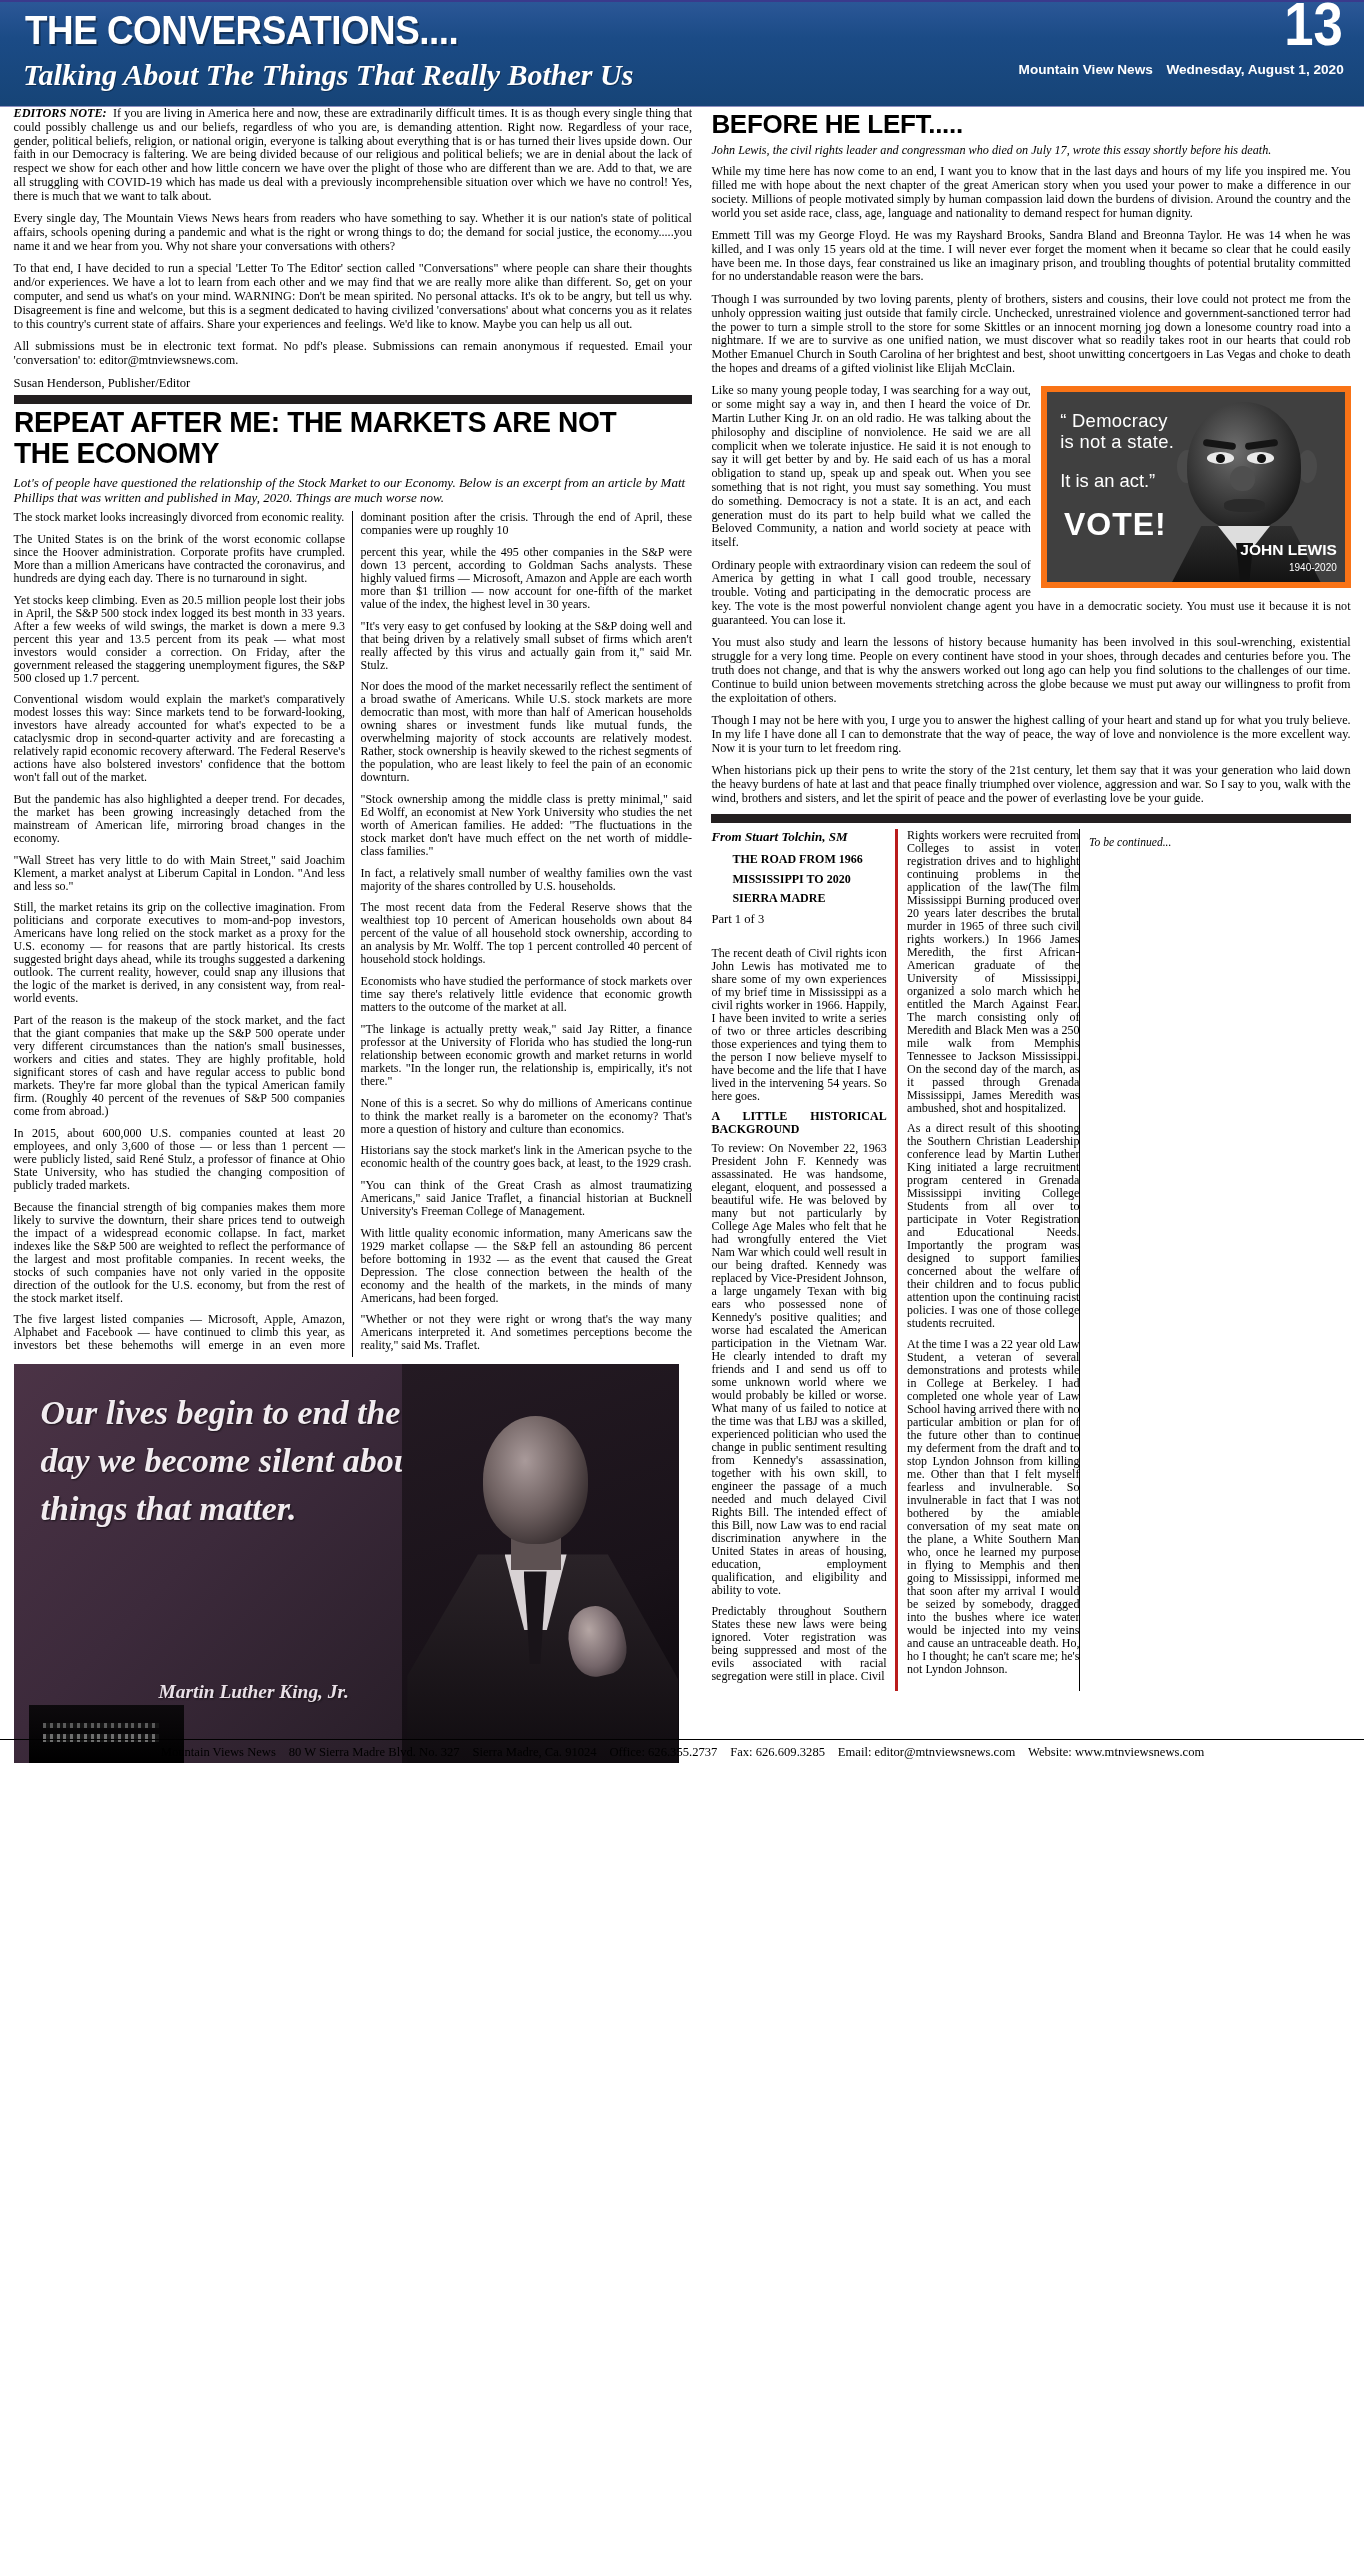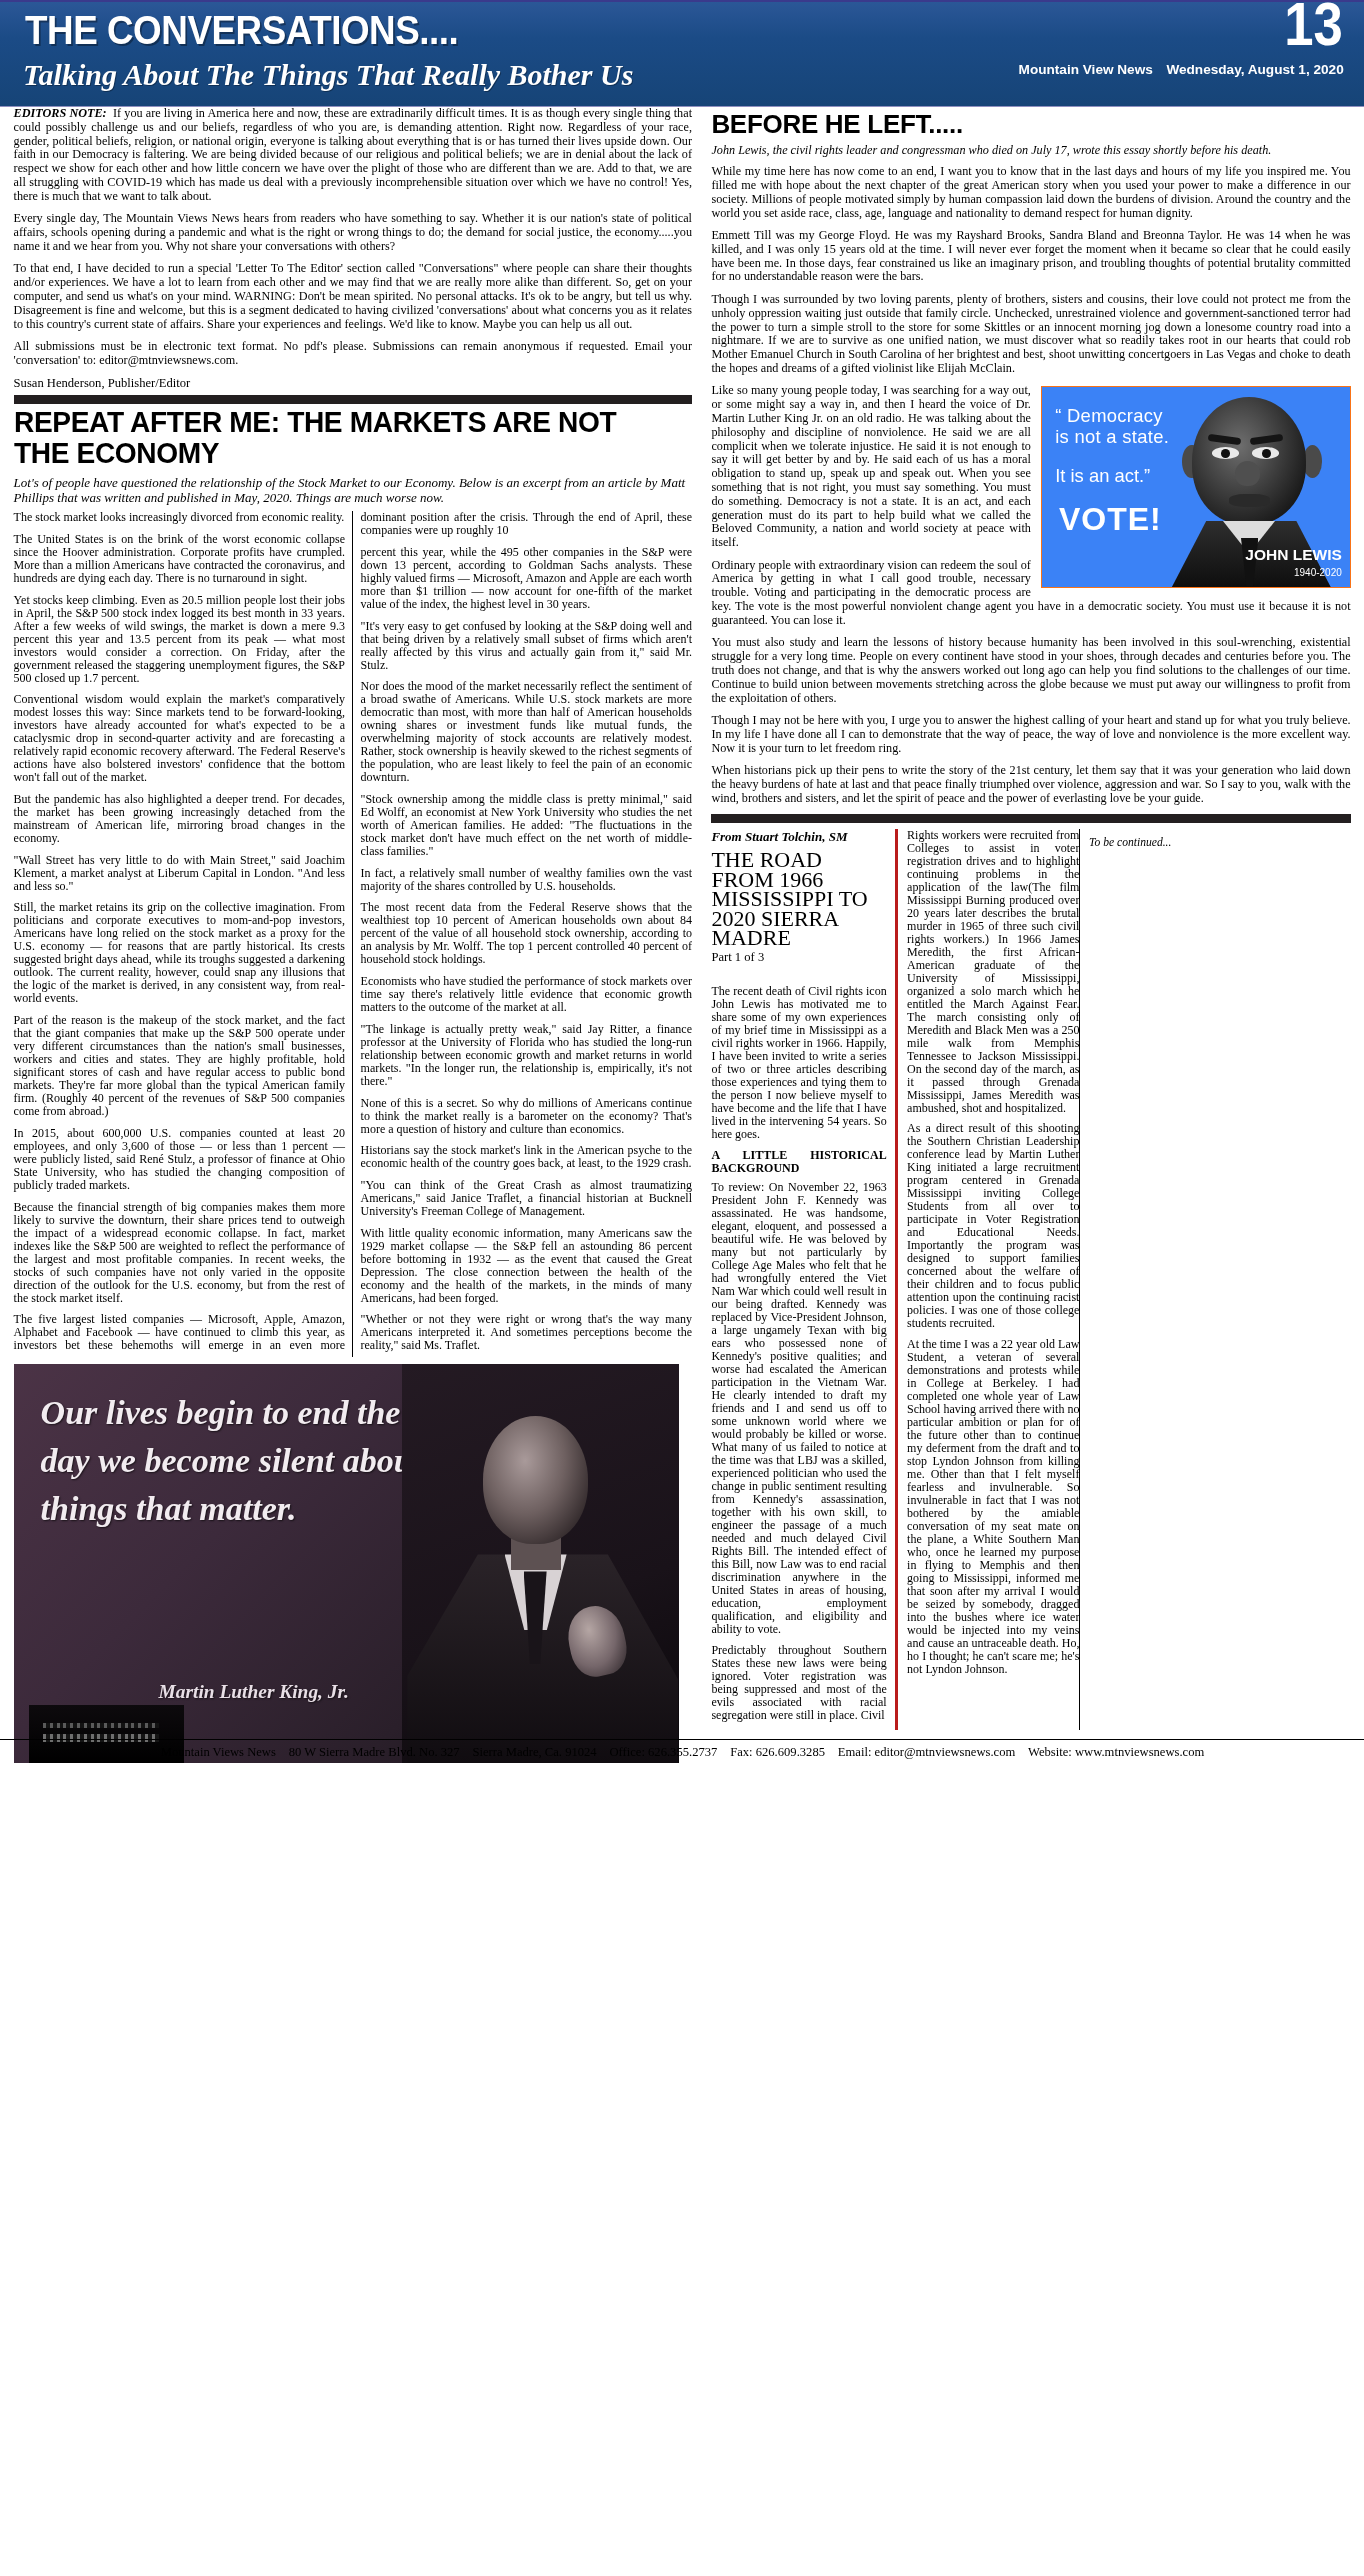--- a/index.html
+++ b/index.html
@@ -132,24 +132,24 @@
     text-align:justify;
     hyphens:auto;
   }
   .lewis-body p { margin:0 0 8.7px 0; }
 
   
   .lewis-art {
     float:right;
     width:310px; height:202px;
     margin:1.9px 0 3.9px 9.7px;
-    background:#3b82f6;
+    background:#404040;
     position:relative;
     overflow:hidden;
-    border:1px solid #f97316;
+    border:6px solid #f97316;
   }
   .lewis-art .q1 {
     position:absolute; left:13.6px; top:17.4px;
     color:#fff;
     font-family:"Liberation Sans", sans-serif;
     font-size:18.4px; line-height:21.3px;
     letter-spacing:0.3px;
   }
   .lewis-art .q2 {
     position:absolute; left:13.6px; top:78px;
@@ -240,24 +240,25 @@
   }
 
   
   .tolchin-wrap { margin-top:5.8px; }
   .tolchin-head {
     font-style:italic; font-weight:bold; font-size:13px;
     margin-bottom:5.8px;
   }
   .hl-road {
     font-family:"Liberation Serif", serif;
-    font-weight:normal;
-    font-size:22px;
+    font-weight:bold;
+    font-size:12px;
     line-height:19.4px;
     margin-bottom:2.9px;
+    margin-left:21px;
   }
   .part-of { font-size:12.6px; margin-bottom:20px; }
   .tolchin-cols {
     display:flex; gap:0;
   }
   .tolchin-c1 { width:184px; padding-right:8.7px; }
   .tolchin-c2 { width:184px; padding-left:8.7px; border-left:3px solid #b91c1c; }
   .tolchin-c3 { width:194px; padding-left:8.7px; border-left:1px solid #000; }
   .tol-txt {
     font-size:12px; line-height:13px;

